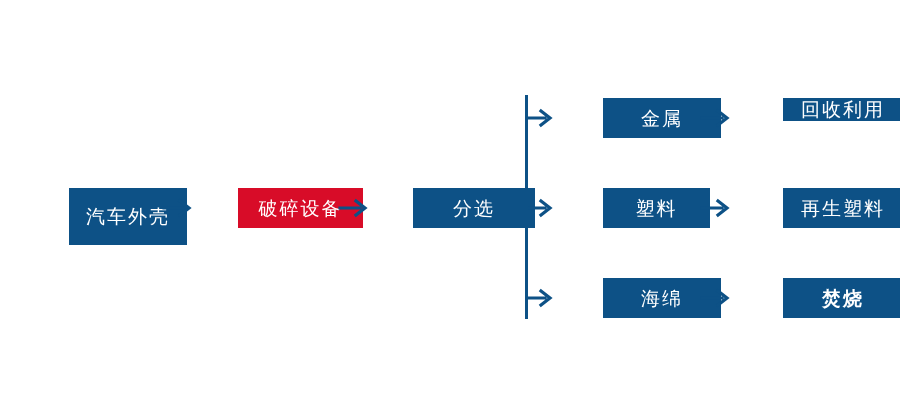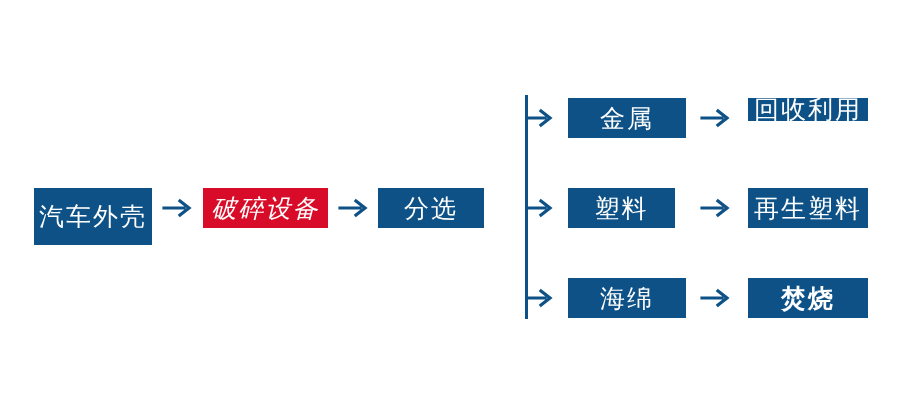--- a/index.html
+++ b/index.html
@@ -17,29 +17,30 @@
     position: relative;
     width: 900px;
     height: 411px;
   }
   .node {
     position: absolute;
     display: flex;
     align-items: center;
     justify-content: center;
     color: #ffffff;
-    font-size: 25px;
+    font-size: 19px;
     letter-spacing: 2px;
     line-height: 1;
     white-space: nowrap;
     box-sizing: border-box;
     user-select: none;
+    margin-left: 35px;
   }
   .node.blue  { background: #0d5186; }
-  .node.red   { background: #d80c28; font-style: italic; }
+  .node.red   { background: #d80c28; }
 
   .arrow {
     position: absolute;
     width: 34px;
     height: 26px;
   }
   .arrow svg { display: block; }
 
   .branch-line {
     position: absolute;
@@ -70,21 +71,21 @@
   <div class="node red" style="left:203px; top:188px; width:125px; height:40px;">
     <span>破碎设备</span>
   </div>
 
   <div class="arrow" style="left:338px; top:195px;">
     <svg width="34" height="26" viewBox="0 0 34 26" aria-hidden="true">
       <path d="M2 13 H22 M18 6 L27 13 L18 20" fill="none" stroke="#0d5186" stroke-width="3.2" stroke-linecap="square" stroke-linejoin="miter"></path>
     </svg>
   </div>
 
-  <div class="node blue" style="left:378px; top:188px; width:106px; height:40px;">
+  <div class="node blue" style="left:378px; top:188px; width:122px; height:40px;">
     <span>分选</span>
   </div>
 
   <div class="branch-line" style="left:525px; top:95px; width:3px; height:224px;"></div>
 
   <div class="branch-arrow" style="left:528px; top:106px;">
     <svg width="28" height="24" viewBox="0 0 28 24" aria-hidden="true">
       <path d="M0 12 H17 M13 5 L22 12 L13 19" fill="none" stroke="#0d5186" stroke-width="3.2" stroke-linecap="square" stroke-linejoin="miter"></path>
     </svg>
   </div>

